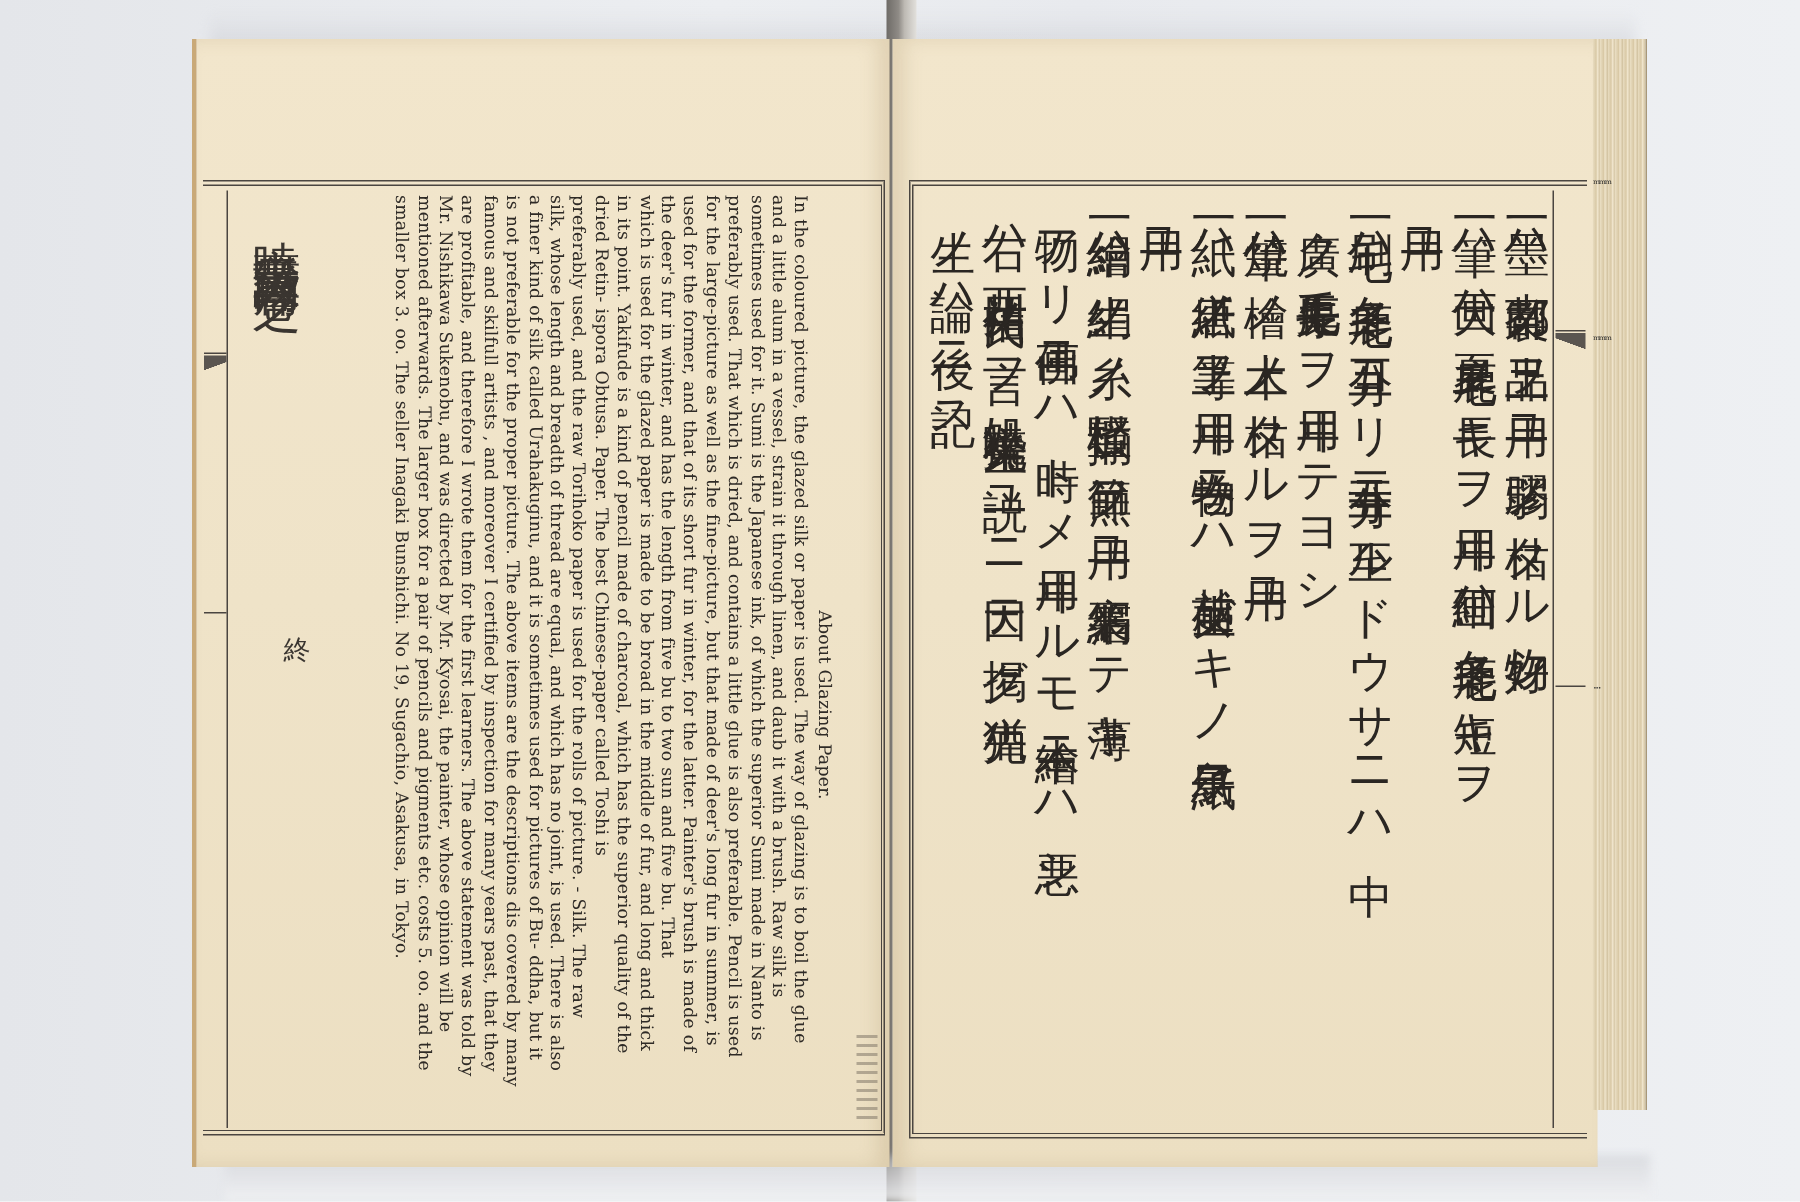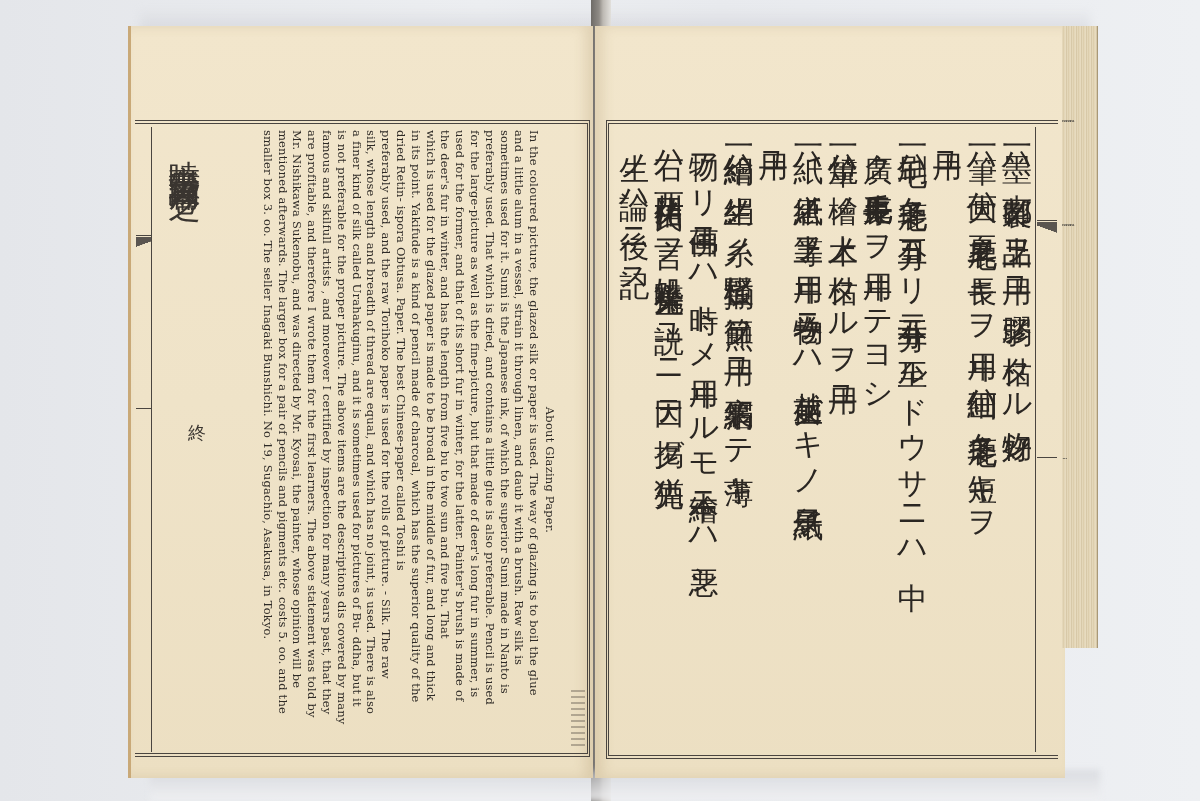--- a/index.html
+++ b/index.html
@@ -36,21 +36,21 @@
   .page-left {
     left: 128px; width: 465px;
     border-left: 3px solid #c9a978;
     box-shadow: inset -8px 0 12px rgba(150,120,80,0.18);
   }
   .page-right {
     left: 595px; width: 470px;
     box-shadow: inset 8px 0 12px rgba(150,120,80,0.18);
   }
   .page-stack {
-    position: absolute; left: 1062px; top: 26px; width: 36px; height: 622px;
+    position: absolute; left: 1062px; top: 26px; width: 36px; height: 714px;
     background: repeating-linear-gradient(90deg, #e8dcc0 0px, #d9c9a6 2px, #efe4cb 3px, #cfbf9c 5px);
     border-right: 1px solid #a89878;
   }
   .page-stack-mark {
     position: absolute; left: 0; width: 36px; height: 10px;
     font-size: 8px; line-height: 10px; color: #2a2a2a; letter-spacing: -1px; overflow: hidden;
   }
 
   
   .frame {

